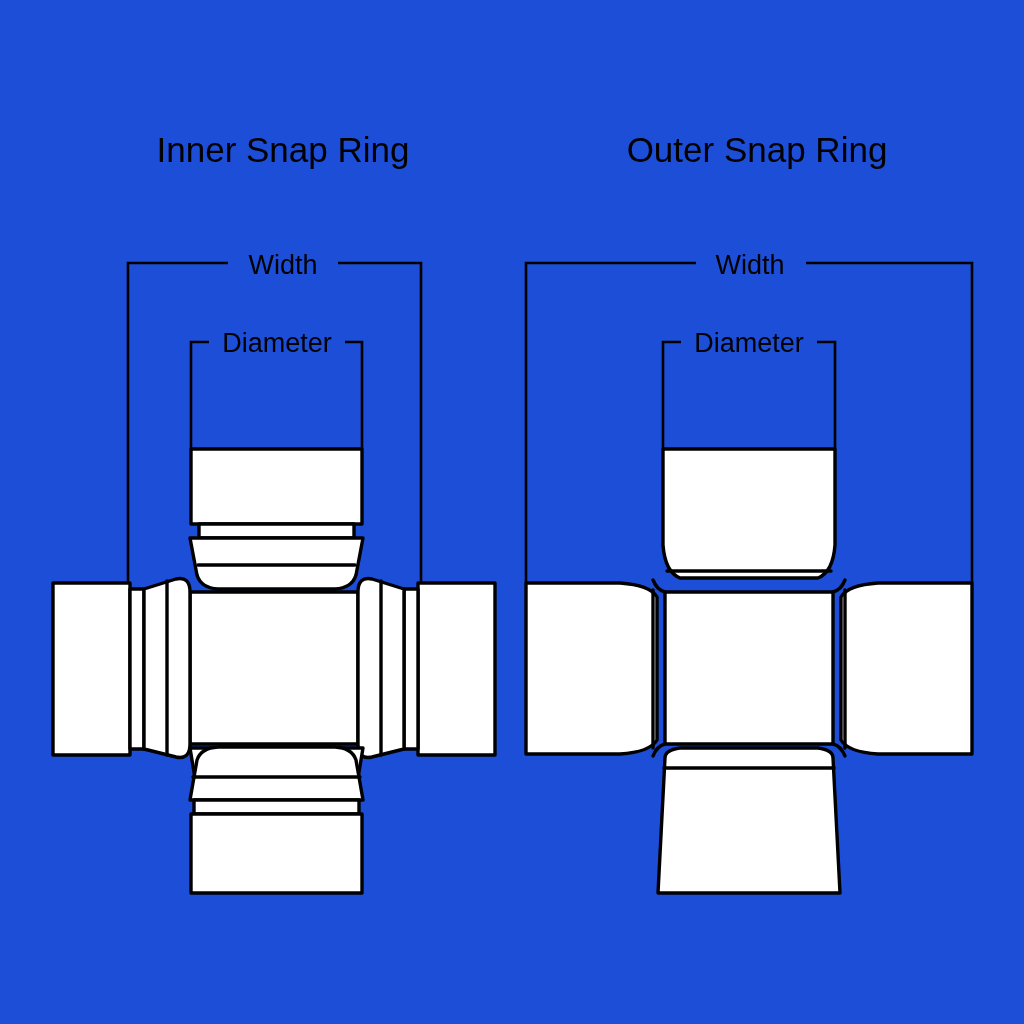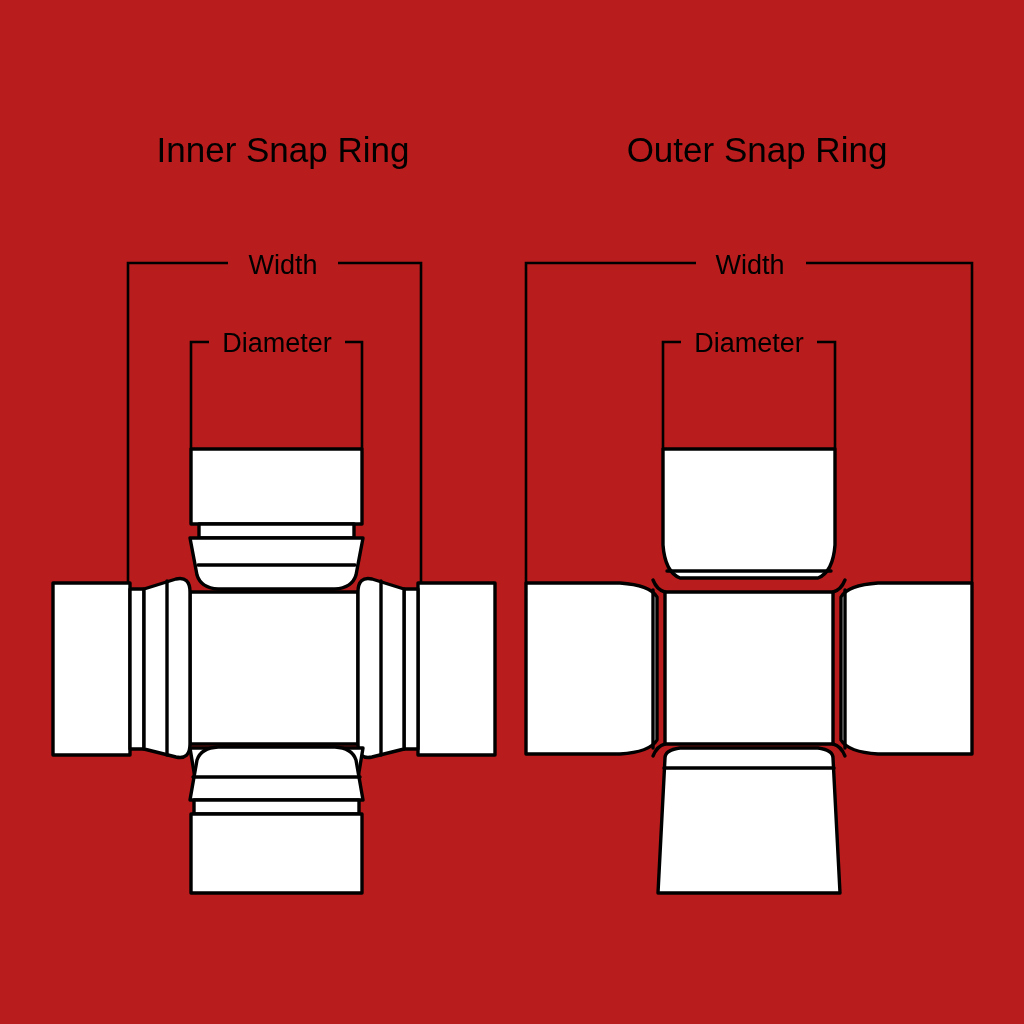--- a/index.html
+++ b/index.html
@@ -12,21 +12,21 @@
     width: 1024px;
     height: 1024px;
     font-family: "Liberation Sans", sans-serif;
     color: #000000;
     overflow: hidden;
   }
   #diagram-root {
     position: relative;
     width: 1024px;
     height: 1024px;
-    background: #b91c1c;
+    background: #1d4ed8;
   }
   svg.figure-canvas {
     position: absolute;
     top: 0;
     left: 0;
     width: 1024px;
     height: 1024px;
     display: block;
   }
   .part-outline {

